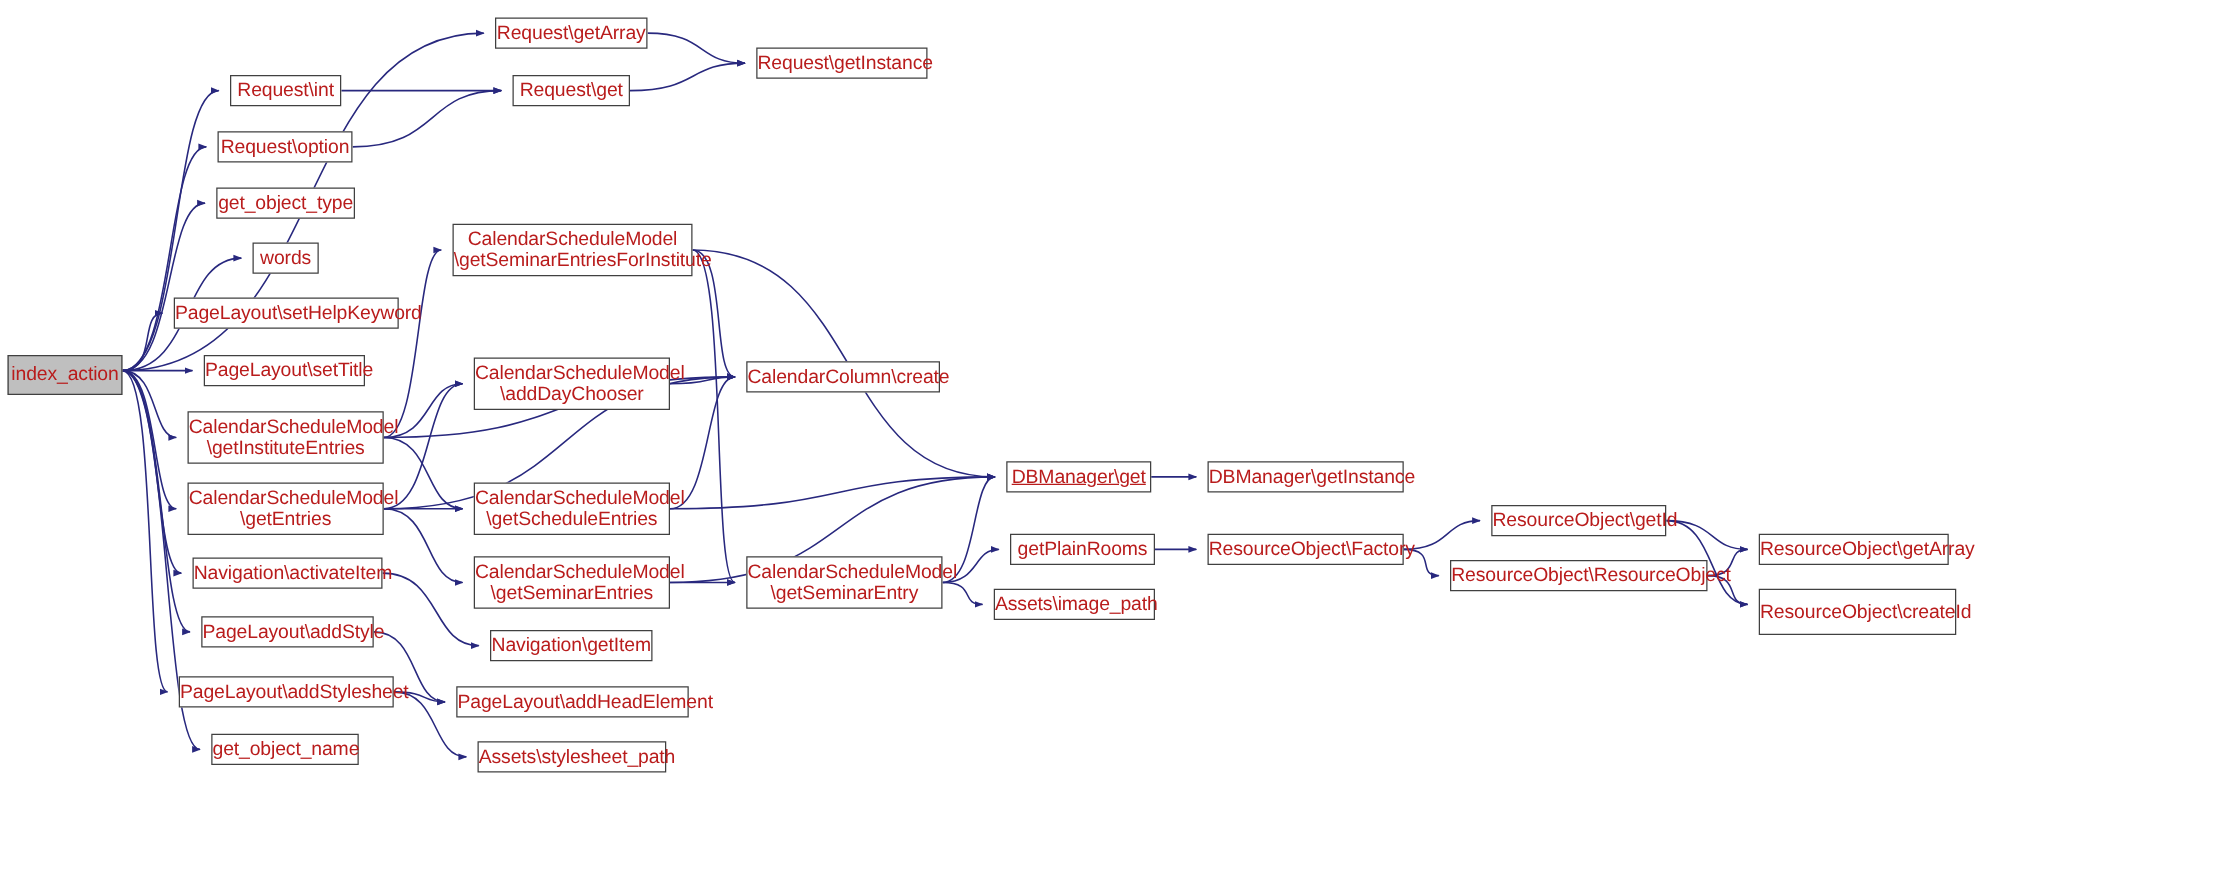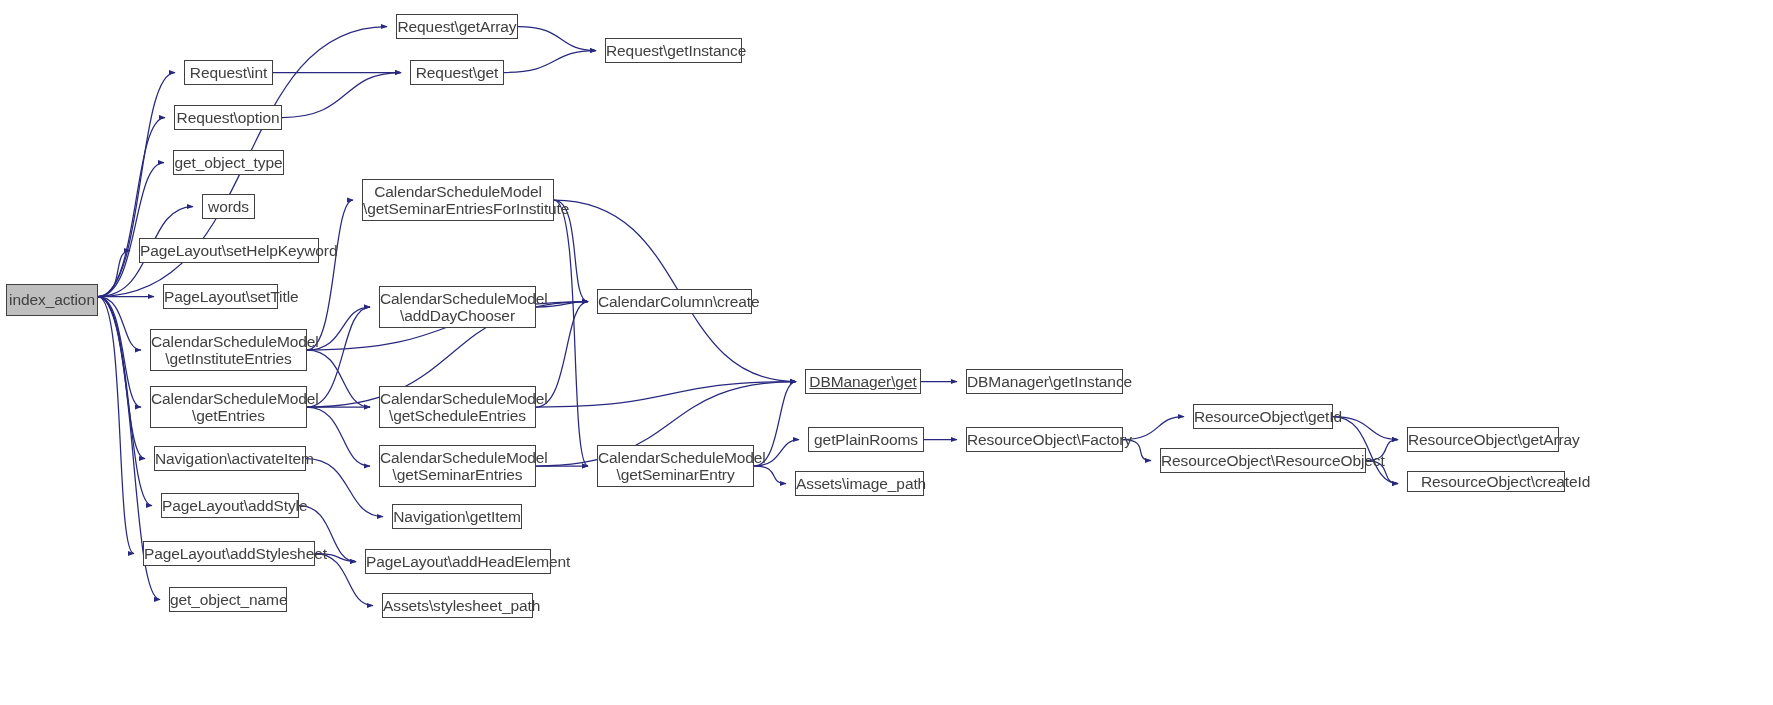--- a/index.html
+++ b/index.html
@@ -21,21 +21,21 @@
     left: 0; top: 0;
     width: 1773px;
     height: 705px;
     pointer-events: none;
   }
   .node {
     position: absolute;
     box-sizing: border-box;
     border: 1.2px solid #404040;
     background: #ffffff;
-    color: #404040;
+    color: #b91c1c;
     font-size: 15.5px;
     line-height: 17.5px;
     display: flex;
     align-items: center;
     justify-content: center;
     text-align: center;
     white-space: pre-line;
     letter-spacing: -0.1px;
     z-index: 3;
   }
@@ -111,21 +111,21 @@
   <div id="node-layer">
       <div class="node root" style="left: 6px; top: 284px; width: 92px; height: 32px;"><span class="lbl">index_action</span></div>
       <div class="node" style="left: 396px; top: 14px; width: 122px; height: 25px;"><span class="lbl">Request\getArray</span></div>
       <div class="node" style="left: 605px; top: 38px; width: 137px; height: 25px;"><span class="lbl">Request\getInstance</span></div>
       <div class="node" style="left: 184px; top: 60px; width: 89px; height: 25px;"><span class="lbl">Request\int</span></div>
       <div class="node" style="left: 410px; top: 60px; width: 94px; height: 25px;"><span class="lbl">Request\get</span></div>
       <div class="node" style="left: 174px; top: 105px; width: 108px; height: 25px;"><span class="lbl">Request\option</span></div>
       <div class="node" style="left: 173px; top: 150px; width: 111px; height: 25px;"><span class="lbl">get_object_type</span></div>
       <div class="node" style="left: 202px; top: 194px; width: 53px; height: 25px;"><span class="lbl">words</span></div>
       <div class="node" style="left: 139px; top: 238px; width: 180px; height: 25px;"><span class="lbl">PageLayout\setHelpKeyword</span></div>
-      <div class="node" style="left: 163px; top: 284px; width: 115px; height: 25px; text-align: center;"><span class="lbl">PageLayout\setTitle</span></div>
+      <div class="node" style="left: 163px; top: 284px; width: 129px; height: 25px; text-align: center;"><span class="lbl">PageLayout\setTitle</span></div>
       <div class="node" style="left: 150px; top: 329px; width: 157px; height: 42px;"><span class="lbl">CalendarScheduleModel
 \getInstituteEntries</span></div>
       <div class="node" style="left: 150px; top: 386px; width: 157px; height: 42px;"><span class="lbl">CalendarScheduleModel
 \getEntries</span></div>
       <div class="node" style="left: 154px; top: 446px; width: 152px; height: 25px;"><span class="lbl">Navigation\activateItem</span></div>
       <div class="node" style="left: 161px; top: 493px; width: 138px; height: 25px;"><span class="lbl">PageLayout\addStyle</span></div>
       <div class="node" style="left: 143px; top: 541px; width: 172px; height: 25px;"><span class="lbl">PageLayout\addStylesheet</span></div>
       <div class="node" style="left: 169px; top: 587px; width: 118px; height: 25px;"><span class="lbl">get_object_name</span></div>
       <div class="node" style="left: 362px; top: 179px; width: 192px; height: 42px;"><span class="lbl">CalendarScheduleModel
 \getSeminarEntriesForInstitute</span></div>
@@ -142,15 +142,15 @@
       <div class="node" style="left: 365px; top: 549px; width: 186px; height: 25px;"><span class="lbl">PageLayout\addHeadElement</span></div>
       <div class="node" style="left: 382px; top: 593px; width: 151px; height: 25px;"><span class="lbl">Assets\stylesheet_path</span></div>
       <div class="node" style="left: 805px; top: 369px; width: 116px; height: 25px; text-decoration: underline;"><span class="lbl">DBManager\get</span></div>
       <div class="node" style="left: 966px; top: 369px; width: 157px; height: 25px;"><span class="lbl">DBManager\getInstance</span></div>
       <div class="node" style="left: 808px; top: 427px; width: 116px; height: 25px;"><span class="lbl">getPlainRooms</span></div>
       <div class="node" style="left: 795px; top: 471px; width: 129px; height: 25px;"><span class="lbl">Assets\image_path</span></div>
       <div class="node" style="left: 966px; top: 427px; width: 157px; height: 25px;"><span class="lbl">ResourceObject\Factory</span></div>
       <div class="node" style="left: 1193px; top: 404px; width: 140px; height: 25px;"><span class="lbl">ResourceObject\getId</span></div>
       <div class="node" style="left: 1160px; top: 448px; width: 206px; height: 25px;"><span class="lbl">ResourceObject\ResourceObject</span></div>
       <div class="node" style="left: 1407px; top: 427px; width: 152px; height: 25px;"><span class="lbl">ResourceObject\getArray</span></div>
-      <div class="node" style="left: 1407px; top: 471px; width: 158px; height: 21px; padding-left: 13px;"><span class="lbl">ResourceObject\createId</span></div>
+      <div class="node" style="left: 1407px; top: 471px; width: 158px; height: 37px;"><span class="lbl">ResourceObject\createId</span></div>
     </div>
 </div>
 
 </body></html>

